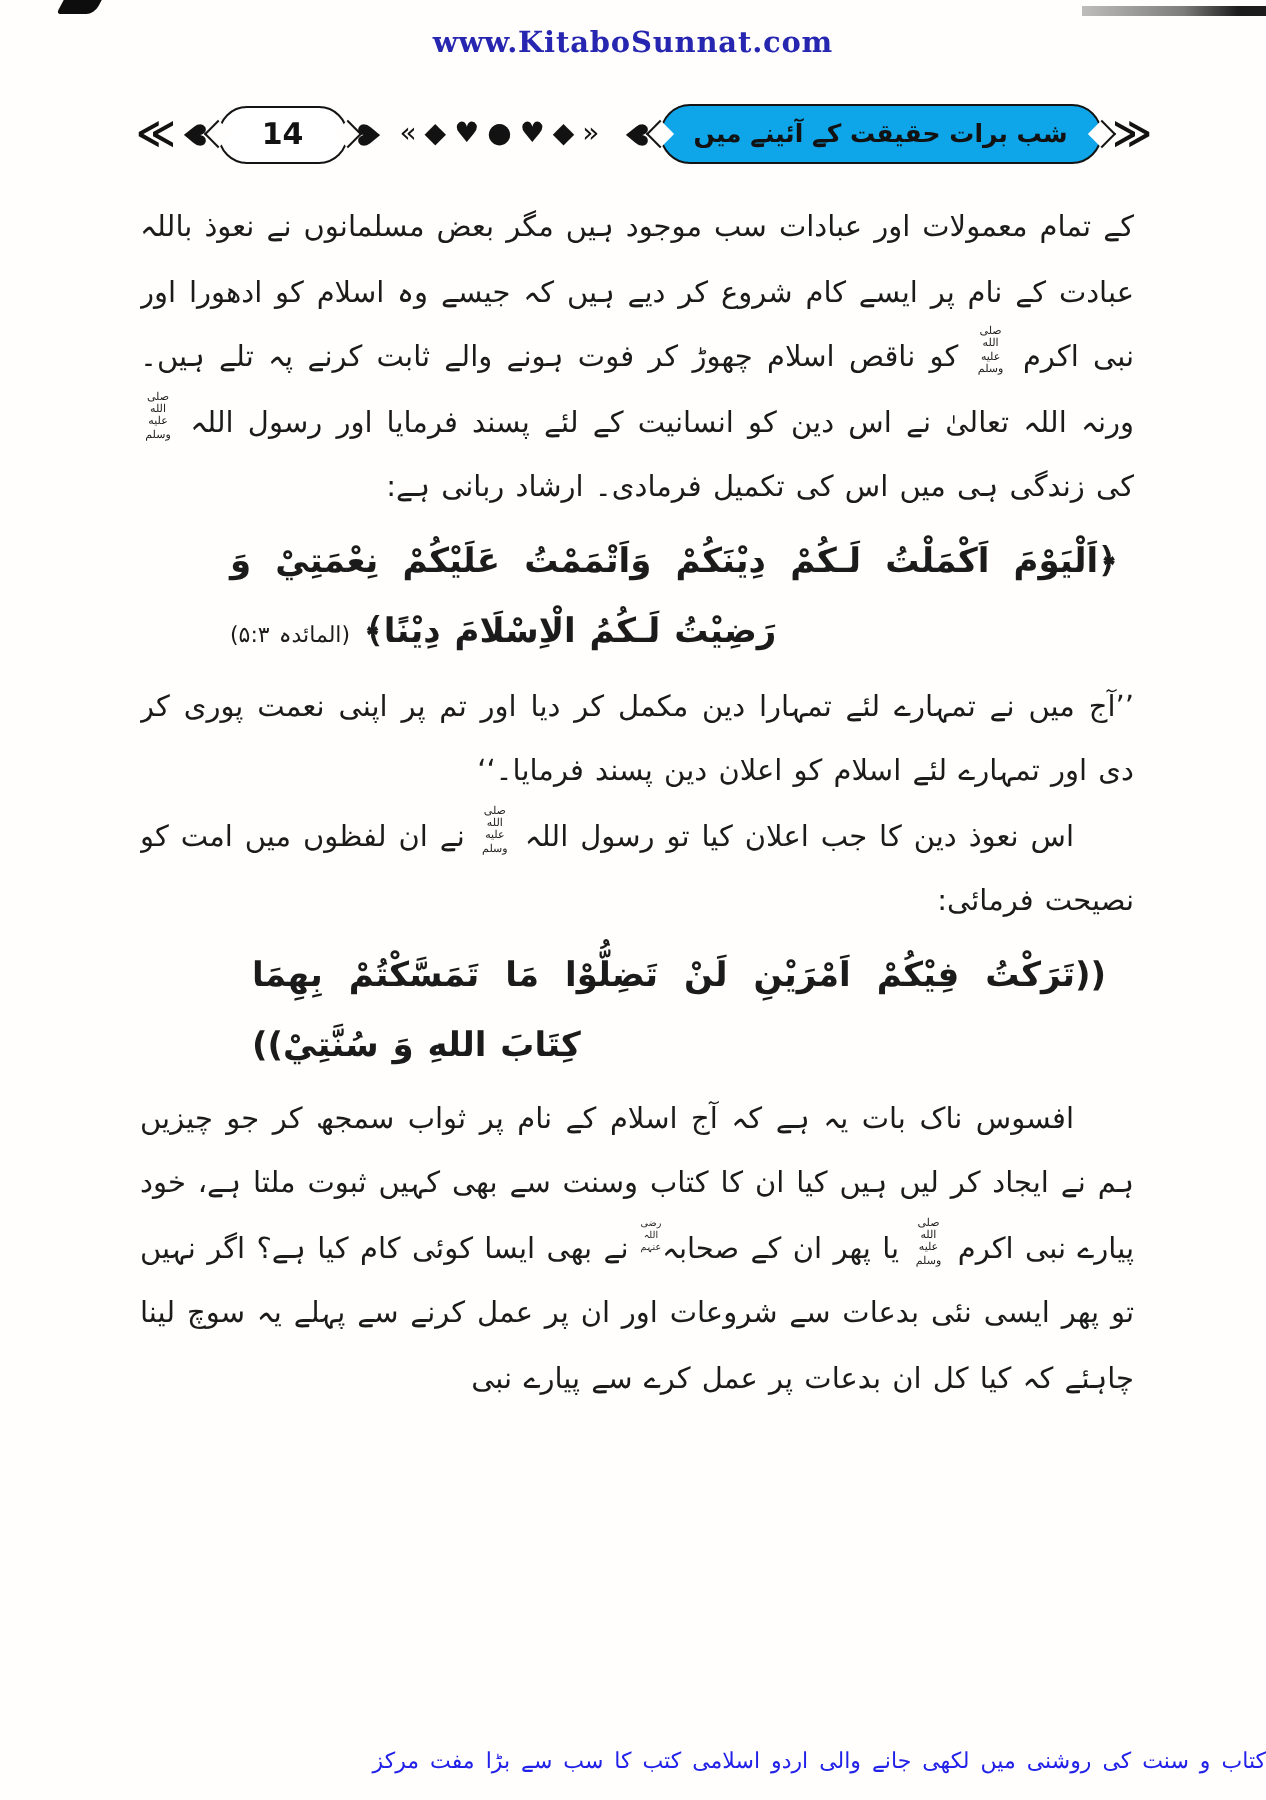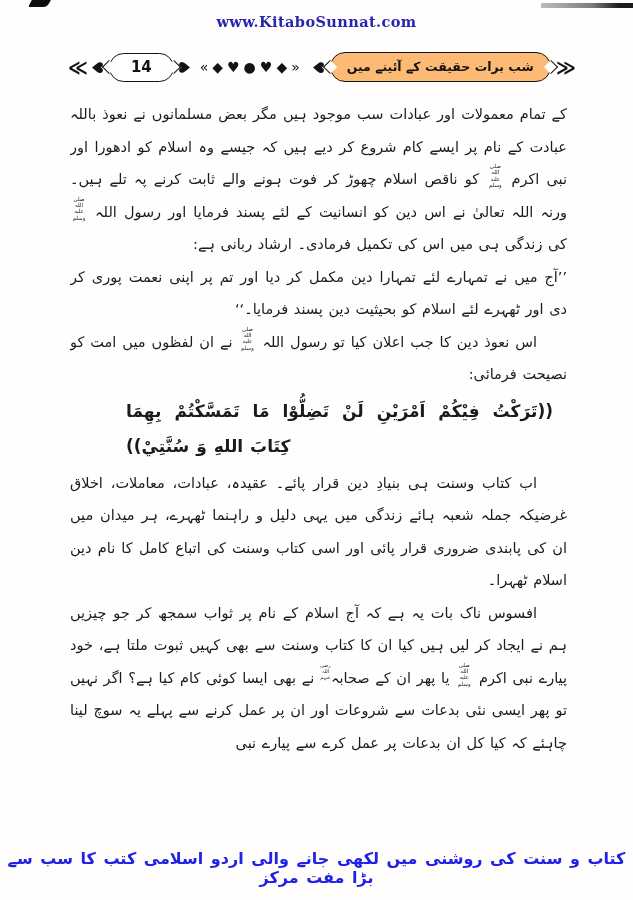--- a/index.html
+++ b/index.html
@@ -32,41 +32,41 @@
     padding:4px 21px 5px; font-size:15px; font-weight:bold; background:#fff;text-align:center; }
   .num-cartouche::before, .num-cartouche::after, 
   .title-cartouche::before, .title-cartouche::after {
     content:""; position:absolute; top:50%; width:9px; height:9px; background:#fffefc;
     border:1.7px solid #141414; border-width:0 0 1.7px 1.7px; }
   .num-cartouche::before, .title-cartouche::before { left:-6px; transform:translateY(-50%) rotate(45deg); }
   .num-cartouche::after,  .title-cartouche::after  { right:-6px; transform:translateY(-50%) rotate(225deg); }
   .chain { font-size:14px; letter-spacing:4px; white-space:nowrap; padding:0 2px; }
   .title-cartouche { position:relative; border:1.7px solid #141414; border-radius:16px;
     padding:6px 16px 7px; font-size:12.5px; font-weight:bold; direction:rtl;
-    white-space:nowrap; background:#fdba74; }
+    white-space:nowrap; background:#0ea5e9; }
 
   
   .body-text { position:absolute; top:98px; left:70px; right:66px; bottom:42px;
     direction:rtl; text-align:justify; overflow:hidden;
     font-size:14.5px; line-height:32.5px; word-spacing:1px; }
   .para { margin:0; }
   .para.indent { text-indent:30px; }
   .para.arabic { font-weight:bold; font-size:17px; line-height:35px;
     text-align:justify; text-align-last:left; margin:3px 0; }
   .para.verse  { margin-left:45px; margin-right:8px; }
   .para.hadith { margin-left:56px; margin-right:14px; }
   .ref { font-size:11px; font-weight:normal; white-space:nowrap; }
   .mark { display:inline-block; width:18px; font-size:5.5px; line-height:1.15;
     text-align:center; vertical-align:-3px; font-weight:normal;
     word-spacing:0; letter-spacing:0; text-indent:0; }
   .mark-razi { width:11px; font-size:4.8px; vertical-align:4px; }
 
   
   .footer-tagline { position:absolute; bottom:13px; left:0; right:0;
-    text-align:center; direction:rtl; font-size:16px; font-weight:bold;
+    direction:rtl; font-size:11px; font-weight:normal;
     word-spacing:2px; }
 </style>
 </head>
 <body>
 
 <div class="page">
 
   <div class="artifact-tl"></div>
   <div class="artifact-tr"></div>
 
@@ -78,22 +78,22 @@
     <div class="num-cartouche">14</div>
     <span class="heart lt">♥</span>
     <span class="chain">«◆♥●♥◆»</span>
     <span class="heart rt">♥</span>
     <div class="title-cartouche">شب برات حقیقت کے آئینے میں</div>
     <span class="chev">≫</span>
   </div>
 
   <div class="body-text" style="color: rgb(27, 27, 27);">
       <p class="para urdu"><span class="txt">کے تمام معمولات اور عبادات سب موجود ہیں مگر بعض مسلمانوں نے نعوذ باللہ عبادت کے نام پر ایسے کام شروع کر دیے ہیں کہ جیسے وہ اسلام کو ادھورا اور نبی اکرم </span><span class="mark mark-saw">صلى الله عليه وسلم</span><span class="txt"> کو ناقص اسلام چھوڑ کر فوت ہونے والے ثابت کرنے پہ تلے ہیں۔ ورنہ اللہ تعالیٰ نے اس دین کو انسانیت کے لئے پسند فرمایا اور رسول اللہ </span><span class="mark mark-saw">صلى الله عليه وسلم</span><span class="txt"> کی زندگی ہی میں اس کی تکمیل فرمادی۔ ارشاد ربانی ہے:</span></p>
-      <p class="para urdu"><span class="txt">’’آج میں نے تمہارے لئے تمہارا دین مکمل کر دیا اور تم پر اپنی نعمت پوری کر دی اور ٹھہرے لئے اسلام کو بحیثیت دین پسند فرمایا۔‘‘</span></p>
+      <p class="para arabic verse"><span class="txt">﴿اَلْيَوْمَ اَكْمَلْتُ لَـكُمْ دِيْنَكُمْ وَاَتْمَمْتُ عَلَيْكُمْ نِعْمَتِيْ وَ رَضِيْتُ لَـكُمُ الْاِسْلَامَ دِيْنًا﴾ </span><span class="ref">(المائدہ ۵:۳)</span></p>
+      <p class="para urdu"><span class="txt">’’آج میں نے تمہارے لئے تمہارا دین مکمل کر دیا اور تم پر اپنی نعمت پوری کر دی اور تمہارے لئے اسلام کو اعلان دین پسند فرمایا۔‘‘</span></p>
       <p class="para urdu indent"><span class="txt">اس نعوذ دین کا جب اعلان کیا تو رسول اللہ </span><span class="mark mark-saw">صلى الله عليه وسلم</span><span class="txt"> نے ان لفظوں میں امت کو نصیحت فرمائی:</span></p>
       <p class="para arabic hadith"><span class="txt">((تَرَكْتُ فِيْكُمْ اَمْرَيْنِ لَنْ تَضِلُّوْا مَا تَمَسَّكْتُمْ بِهِمَا كِتَابَ اللهِ وَ سُنَّتِيْ))</span></p>
-      <p class="para urdu indent"><span class="txt">اب کتاب وسنت ہی بنیادِ دین قرار پائے۔ عقیدہ، عبادات، معاملات، اخلاق غرضیکہ جملہ شعبہ ہائے زندگی میں یہی دلیل و راہنما ٹھہرے، ہر میدان میں ان کی پابندی ضروری قرار پائی اور اسی کتاب وسنت کی اتباع کامل کا نام دین اسلام ٹھہرا۔</span></p>
       <p class="para urdu indent"><span class="txt">افسوس ناک بات یہ ہے کہ آج اسلام کے نام پر ثواب سمجھ کر جو چیزیں ہم نے ایجاد کر لیں ہیں کیا ان کا کتاب وسنت سے بھی کہیں ثبوت ملتا ہے، خود پیارے نبی اکرم </span><span class="mark mark-saw">صلى الله عليه وسلم</span><span class="txt"> یا پھر ان کے صحابہ</span><span class="mark mark-razi">رضی اللہ عنہم</span><span class="txt"> نے بھی ایسا کوئی کام کیا ہے؟ اگر نہیں تو پھر ایسی نئی بدعات سے شروعات اور ان پر عمل کرنے سے پہلے یہ سوچ لینا چاہئے کہ کیا کل ان بدعات پر عمل کرے سے پیارے نبی</span></p>
     </div>
 
   <div class="footer-tagline" style="color: rgb(33, 33, 232);">کتاب و سنت کی روشنی میں لکھی جانے والی اردو اسلامی کتب کا سب سے بڑا مفت مرکز</div>
 
 </div>
 
 </body></html>

